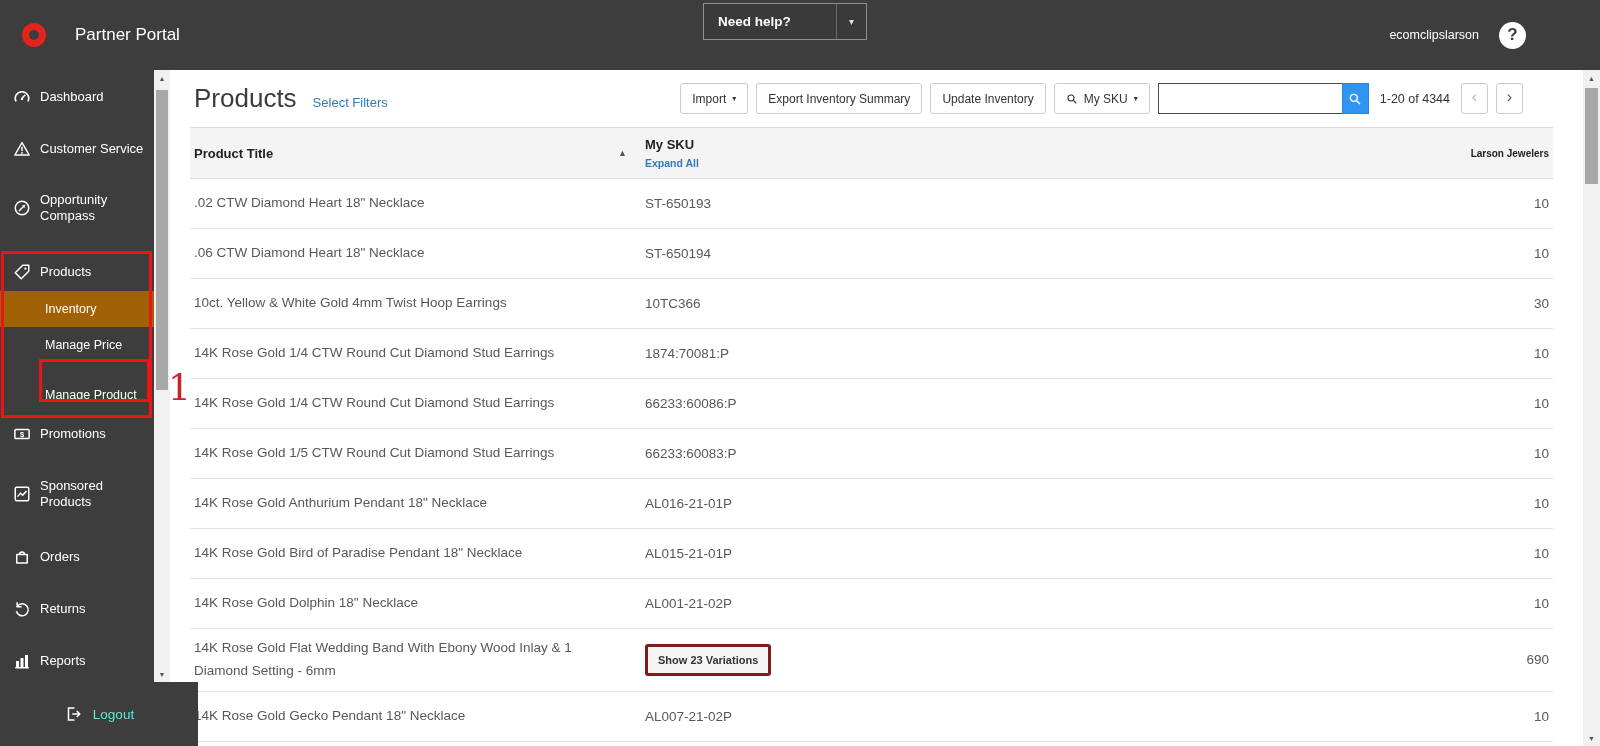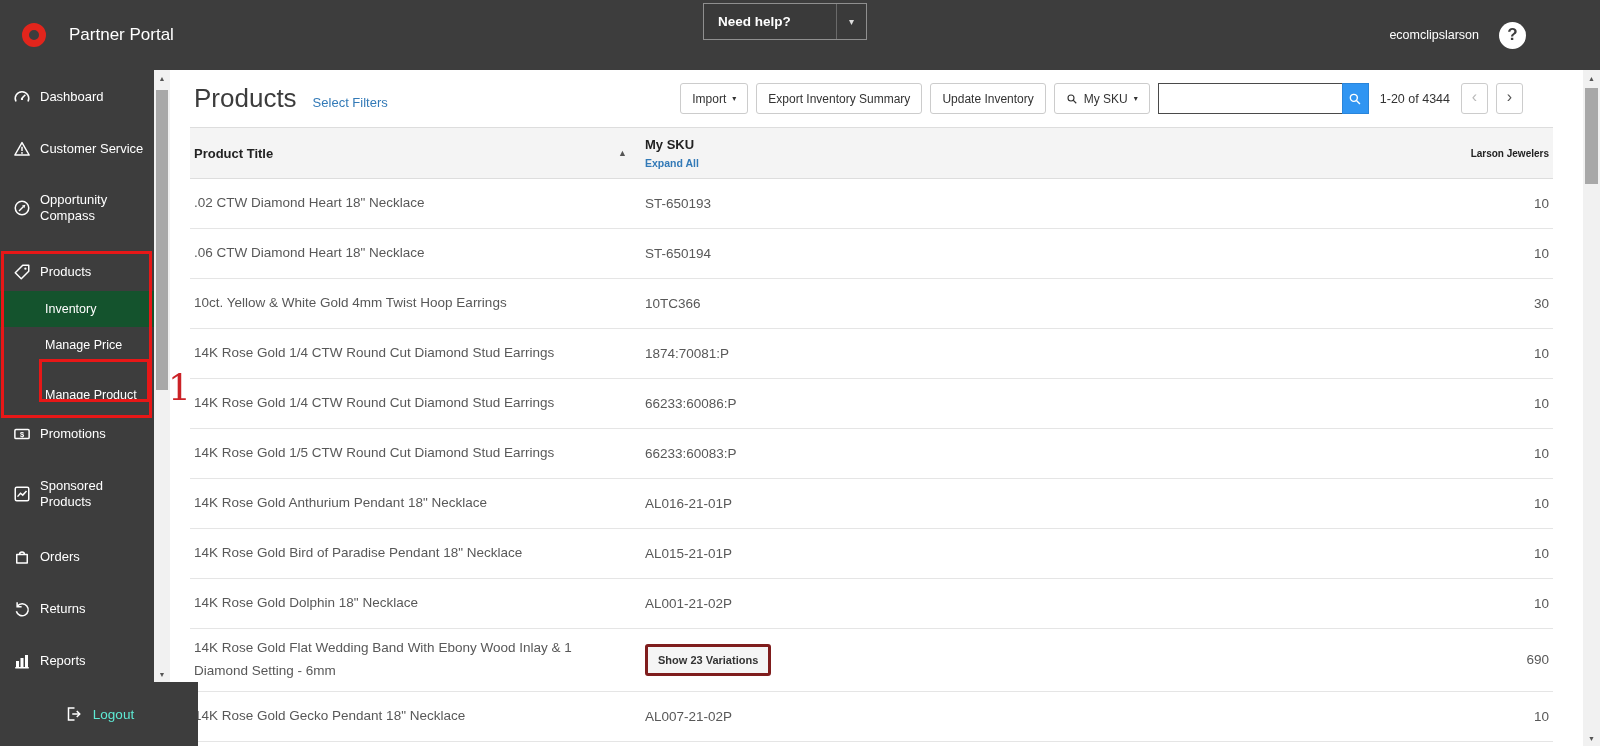--- a/index.html
+++ b/index.html
@@ -2,37 +2,37 @@
 <html><head>
 <meta charset="utf-8">
 <style>
   * { margin:0; padding:0; box-sizing:border-box; }
   html,body { background:#fff; }
   body { font-family:"Liberation Sans", sans-serif; }
   .app { position:relative; width:1600px; height:746px; overflow:hidden; background:#fff; }
 
   
   .topbar { position:absolute; top:0; left:0; width:1600px; height:70px; background:#3d3d3d; z-index:20; display:flex; align-items:center; }
-  .brand { display:flex; align-items:center; gap:23px; padding-left:22px; cursor:pointer; }
+  .brand { display:flex; align-items:center; gap:29px; padding-left:22px; cursor:pointer; }
   .logo-ring { width:24px; height:24px; border-radius:50%; border:7px solid #e2251c; }
   .brand-name { color:#fff; font-size:17px; }
   .help-dropdown { position:absolute; left:703px; top:3px; width:164px; height:37px; background:#3a3a3a; border:1px solid #8f8f8f; display:flex; align-items:stretch; color:#fff; cursor:pointer; }
   .help-dropdown .hd-label { flex:1; display:flex; align-items:center; padding-left:14px; font-weight:bold; font-size:13.5px; }
   .help-dropdown .hd-chev { width:30px; display:flex; align-items:center; justify-content:center; border-left:1px solid #6a6a6a; font-size:10px; color:#ddd; }
   .topbar-right { position:absolute; right:74px; top:0; height:70px; display:flex; align-items:center; gap:20px; }
   .username { color:#fff; font-size:12.5px; }
   .qbadge { width:27px; height:27px; border-radius:50%; background:#fff; color:#3d3d3d; font-weight:bold; font-size:17px; display:flex; align-items:center; justify-content:center; cursor:pointer; }
 
   
   .sidebar { position:absolute; top:70px; left:0; width:154px; height:676px; background:#3d3d3d; color:#fff; z-index:5; }
   .nav-item { position:absolute; left:0; width:154px; height:38px; display:flex; align-items:center; gap:9px; padding:0 4px 0 13px; font-size:13px; line-height:1.25; cursor:pointer; }
   .nav-item svg { flex:0 0 18px; width:18px; height:18px; }
   .nav-item.tall { height:52px; }
   .sub-item { position:absolute; left:0; width:154px; height:36px; display:flex; align-items:center; padding-left:45px; font-size:12.5px; cursor:pointer; }
-  .sub-item.active { background:#14532d; }
+  .sub-item.active { background:#a16207; }
   .si-dashboard{top:8px} .si-customer-service{top:60px} .si-opportunity-compass{top:112px}
   .si-products{top:183px} .si-inventory{top:221px} .si-manage-price{top:257px} .si-manage-product{top:307px}
   .si-promotions{top:345px} .si-sponsored{top:398px} .si-orders{top:468px} .si-returns{top:520px} .si-reports{top:572px}
   .logout-bar { position:absolute; left:0; top:682px; width:198px; height:64px; background:#3d3d3d; display:flex; align-items:center; justify-content:center; gap:11px; color:#5eead4; font-size:13.5px; z-index:6; cursor:pointer; }
   .logout-bar svg { width:18px; height:18px; }
 
   
   .sb { position:absolute; background:#f1f1f1; z-index:10; display:flex; flex-direction:column; }
   .sb .arrow { width:100%; height:16px; display:flex; align-items:center; justify-content:center; font-size:7px; color:#555; cursor:pointer; }
   .sb .track { position:relative; flex:1; width:100%; }

